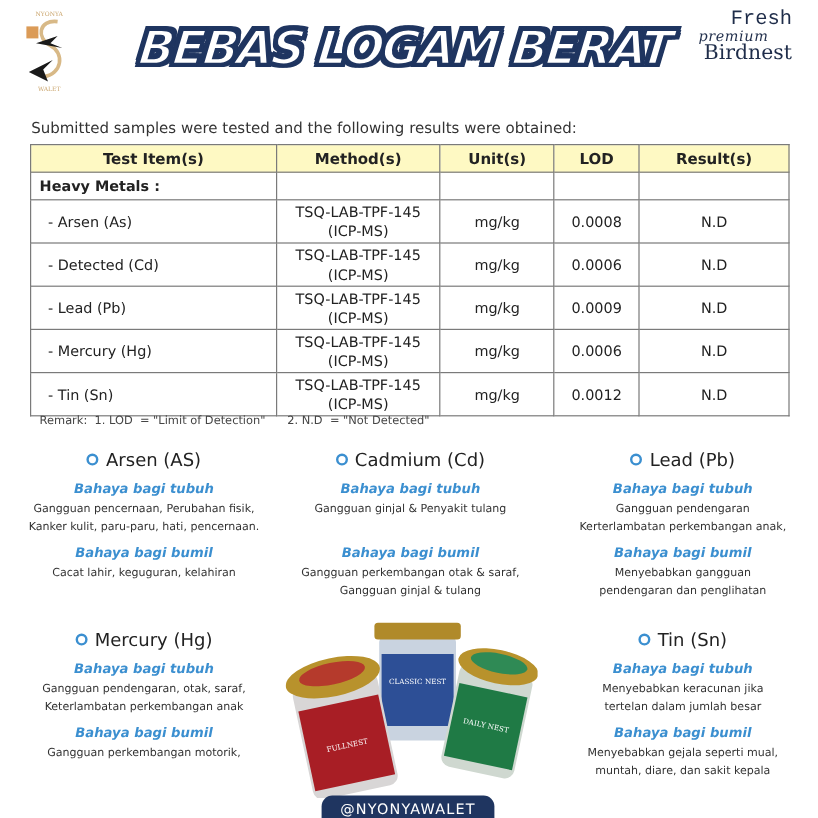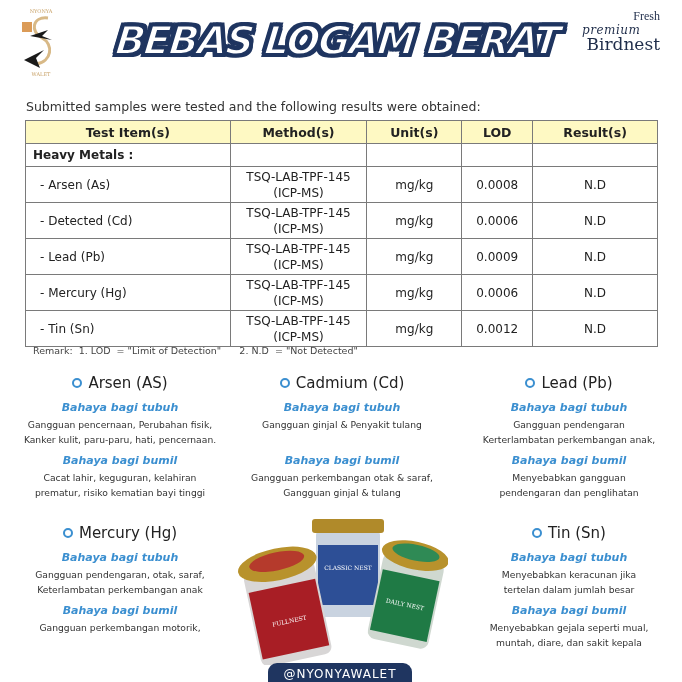--- a/index.html
+++ b/index.html
@@ -1,21 +1,21 @@
 <!DOCTYPE html>
 <html><head>
 <meta charset="utf-8">
 <style>
   * { box-sizing: border-box; margin: 0; padding: 0; }
   html, body { width: 682px; height: 682px; background: #ffffff; overflow: hidden; }
   body { position: relative; font-family: "Liberation Sans", sans-serif; color: #222; }
 
   .logo-left { position: absolute; left: 18px; top: 6px; width: 46px; height: 72px; }
   .brand-right { position: absolute; right: 22px; top: 8px; width: 80px; text-align: right; color: #1f2d4a; }
-  .brand-right .fresh { font-family: Liberation Serif, serif; font-size: 12px; line-height: 17px; display: block; }
+  .brand-right .fresh { font-family: Liberation Mono, monospace; font-size: 17px; line-height: 17px; display: block; }
   .brand-right .premium { font-family: "DejaVu Serif", serif; font-style: italic; font-size: 12px; line-height: 11px; display: block; text-align: left; padding-left: 2px; letter-spacing: 0.5px; }
   .brand-right .birdnest { font-family: "DejaVu Serif", serif; font-size: 17px; line-height: 17px; display: block; }
 
   .title-wrap { position: absolute; left: 120px; top: 15px; width: 435px; height: 50px; display: flex; align-items: center; justify-content: center; }
   .title { font-family: "DejaVu Sans", sans-serif; font-weight: 900; font-style: italic; font-size: 39px; letter-spacing: -1.5px; color: #ffffff;
     -webkit-text-stroke: 2px #1f3560;
     text-shadow: 0 0 0 #1f3560, 3px 0 0 #1f3560, -3px 0 0 #1f3560, 0 3px 0 #1f3560, 0 -3px 0 #1f3560, 3px 3px 0 #1f3560, -3px -3px 0 #1f3560, 3px -3px 0 #1f3560, -3px 3px 0 #1f3560; white-space: nowrap; transform: skewX(-6deg); }
 
   .intro { position: absolute; left: 26px; top: 99px; font-family: "DejaVu Sans", sans-serif; font-size: 12.5px; color: #333; }
 
@@ -144,21 +144,20 @@
       <span>Arsen (AS)</span>
     </div>
   <div class="sub">Bahaya bagi tubuh</div>
   <div class="desc">
       <div>Gangguan pencernaan, Perubahan fisik,</div>
       <div>Kanker kulit, paru-paru, hati, pencernaan.</div>
     </div>
   <div class="sub">Bahaya bagi bumil</div>
   <div class="desc">
       <div>Cacat lahir, keguguran, kelahiran</div>
-      <div>prematur, risiko kematian bayi tinggi</div>
     </div>
 </div>
 
 <div class="metal" style="left:232px; top:372px; width:220px;">
   <div class="metal-title">
       <span class="ring"></span>
       <span>Cadmium (Cd)</span>
     </div>
   <div class="sub">Bahaya bagi tubuh</div>
   <div class="desc">

